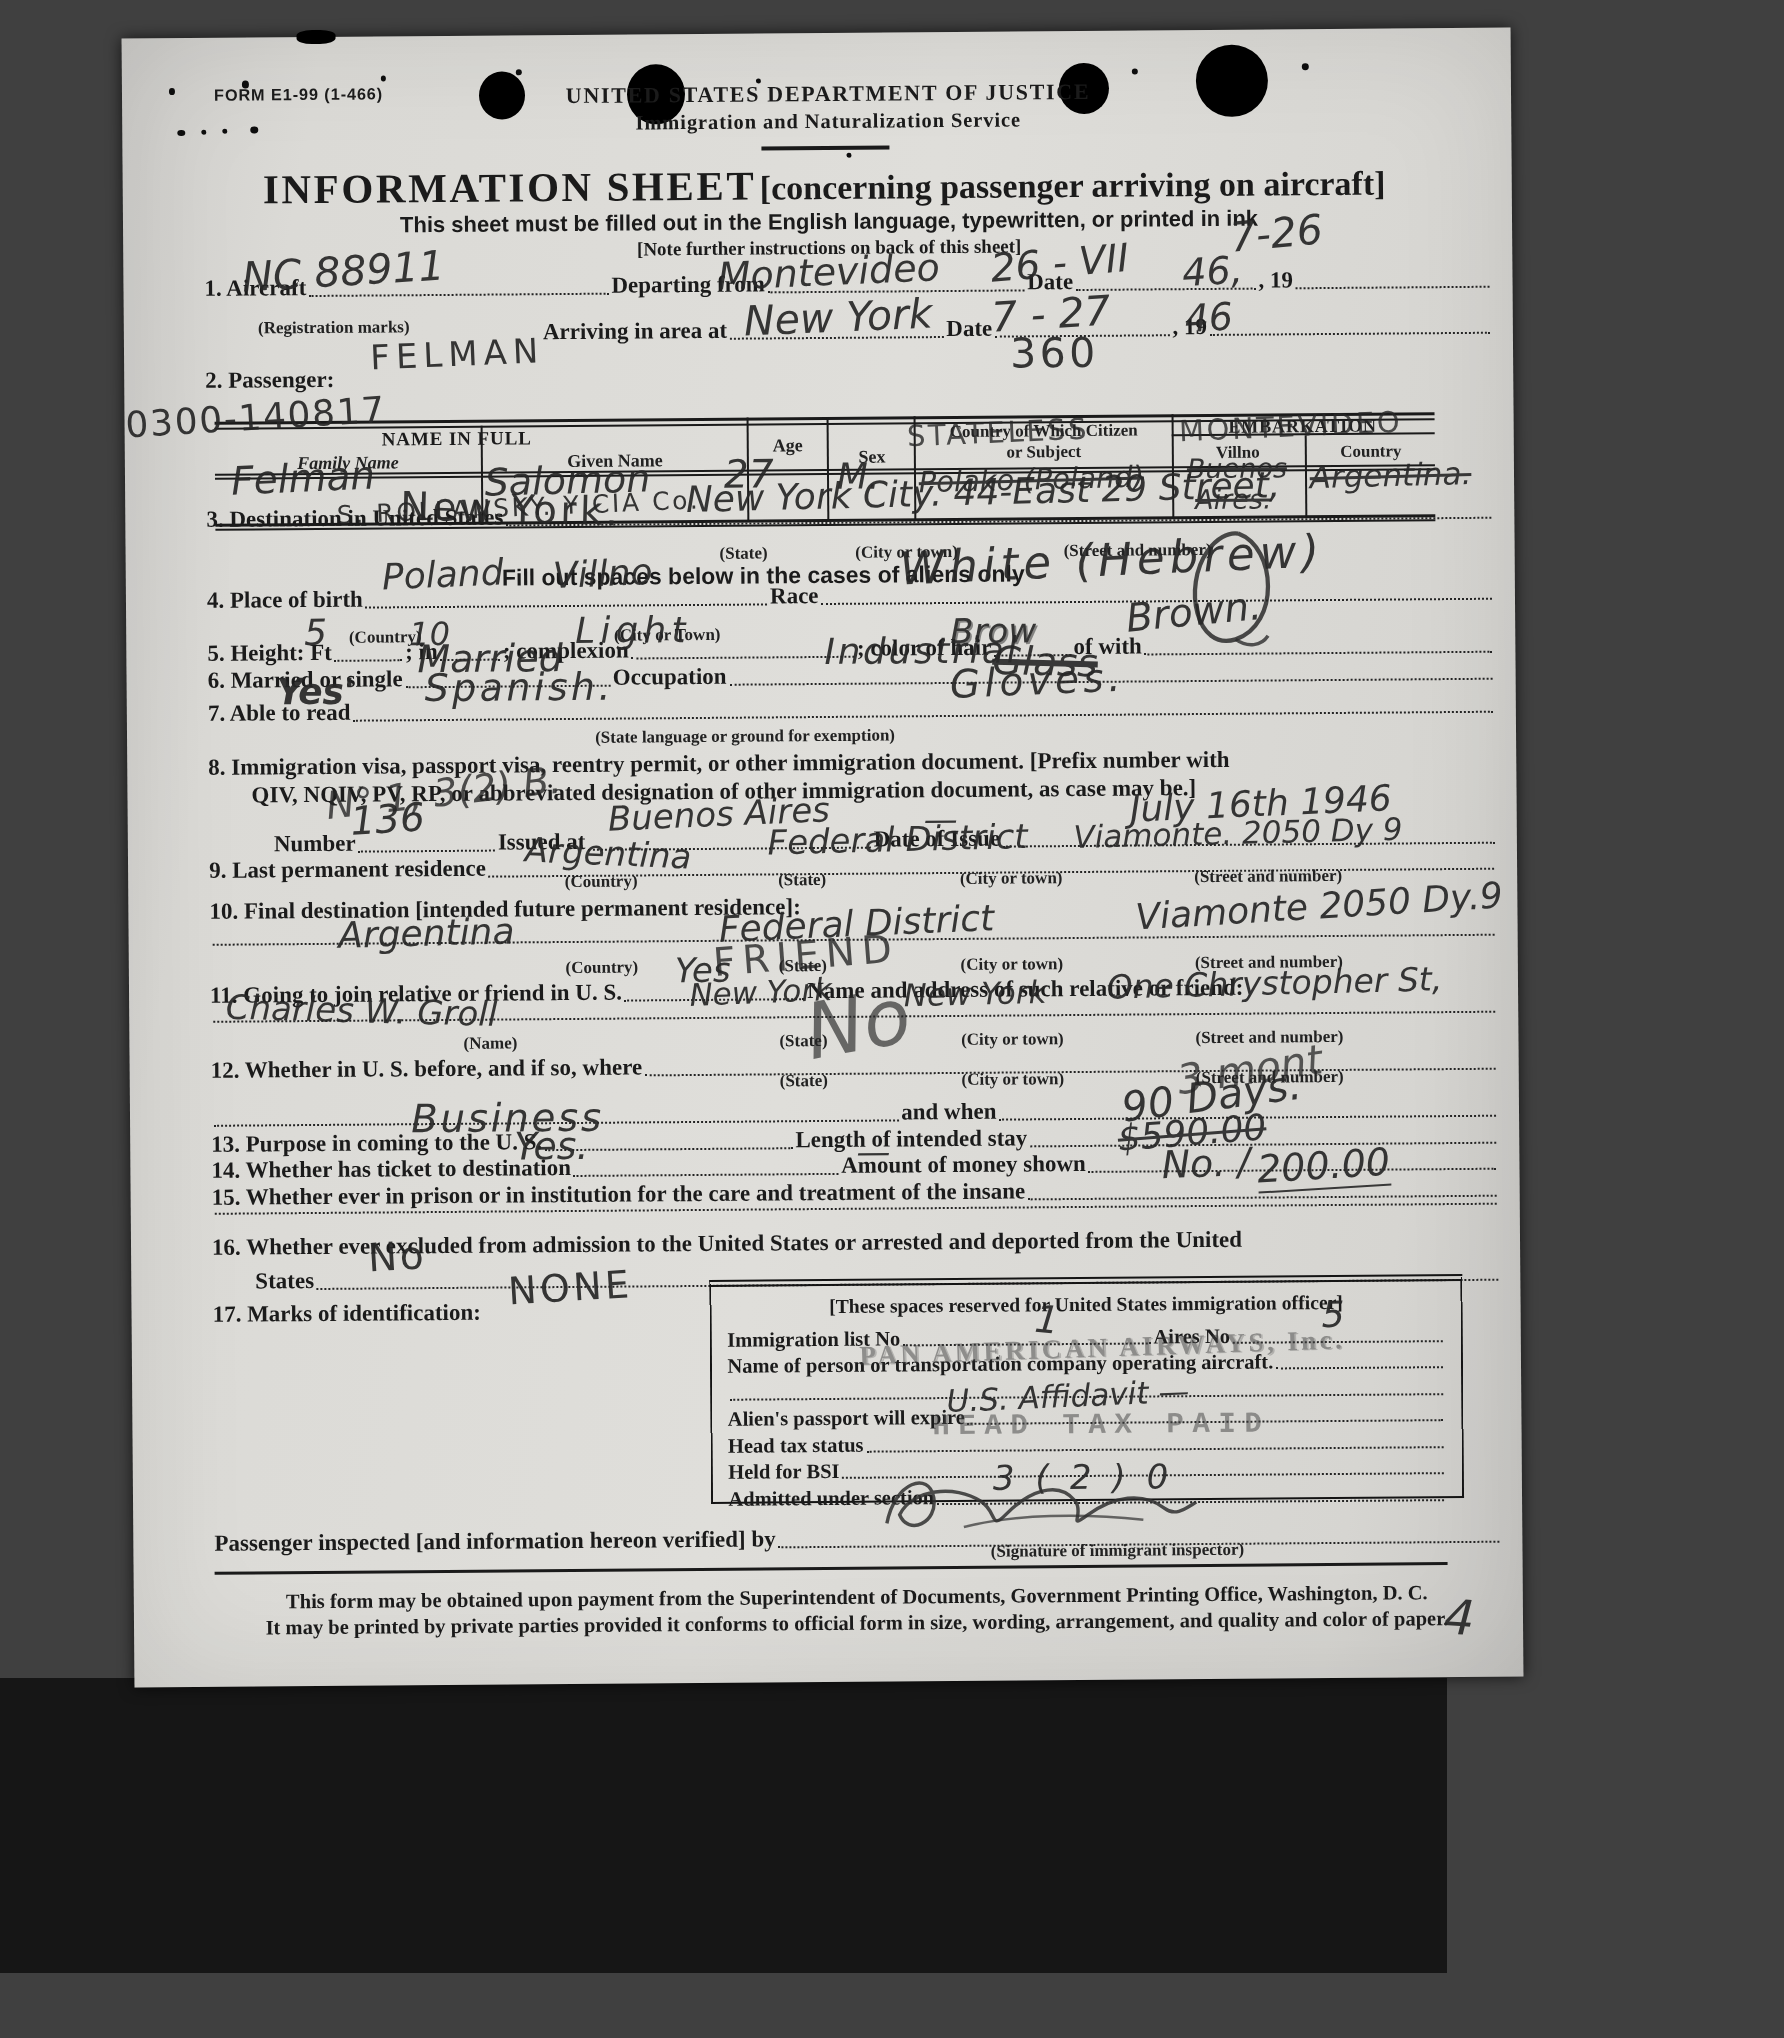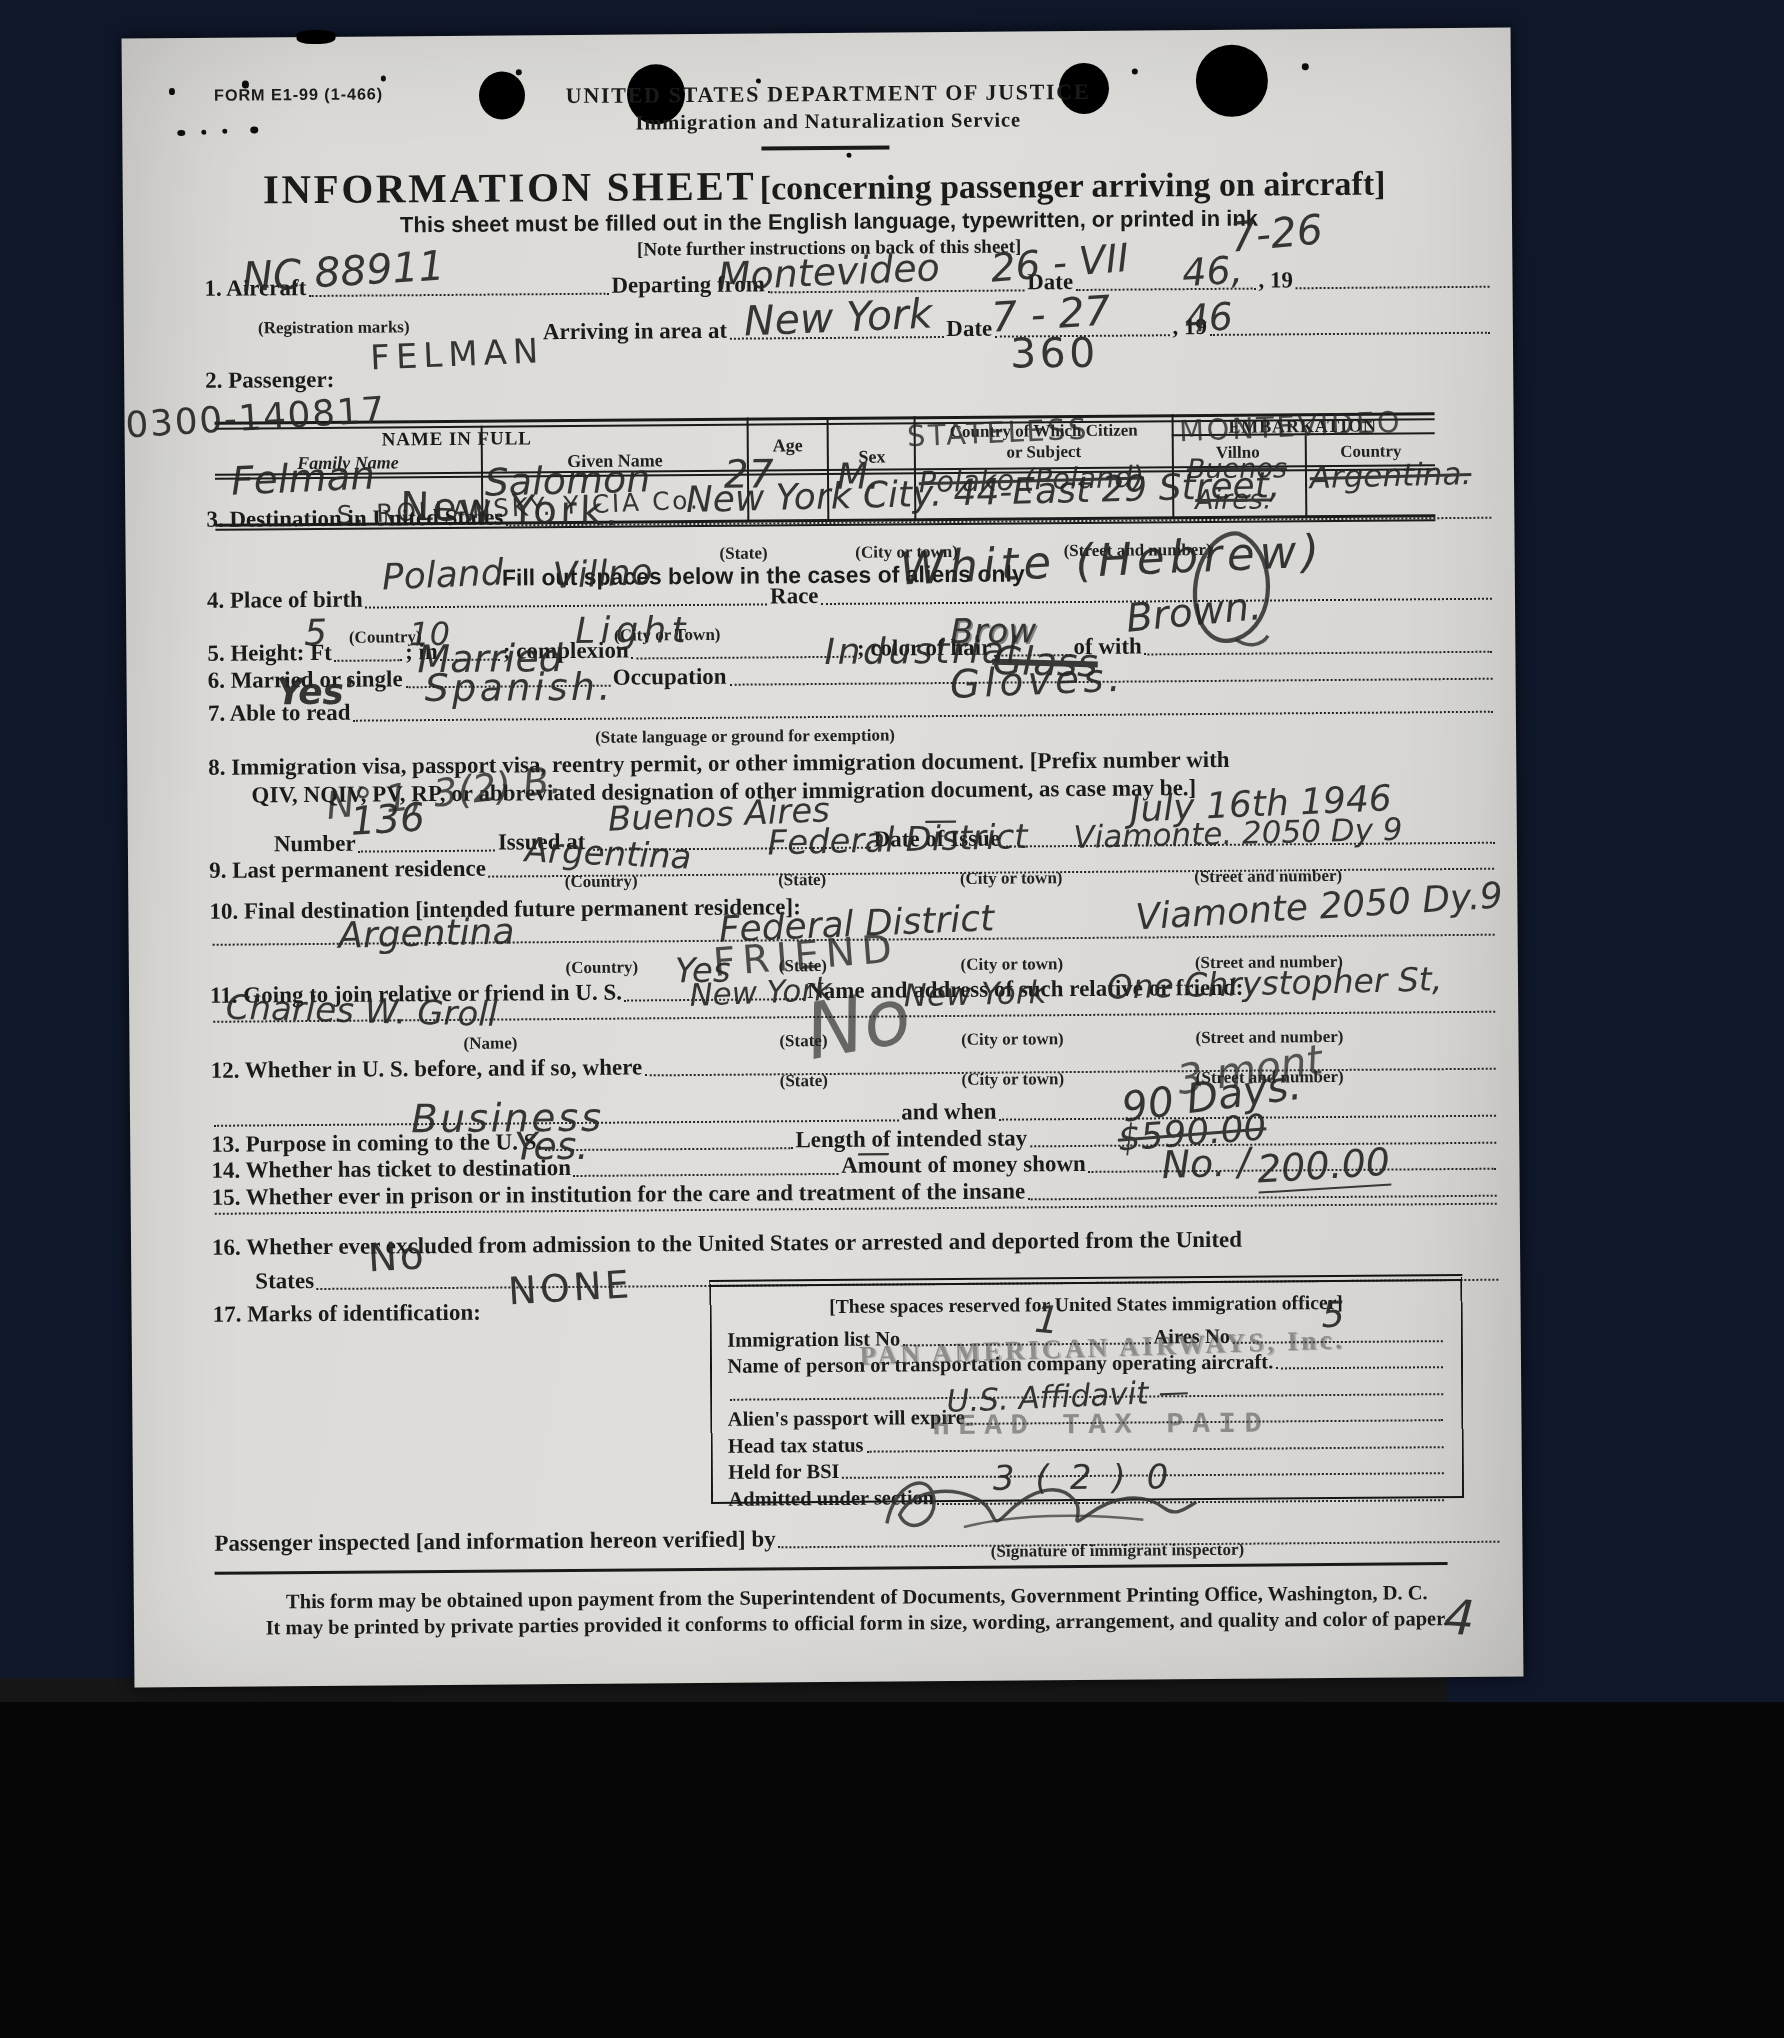--- a/index.html
+++ b/index.html
@@ -1,16 +1,16 @@
 <!DOCTYPE html>
 <html style="font-size:13.7px"><head>
 <meta charset="utf-8">
 <style>
   html,body{margin:0;padding:0;background:#060606;}
-  .stage{position:relative;width:1784px;height:1702px;overflow:hidden;background:#0f172a;
+  .stage{position:relative;width:1784px;height:2038px;overflow:hidden;background:#404040;
          font-family:"Liberation Serif",serif;}
   .mat{position:absolute;left:0;top:1678px;width:1447px;height:295px;background:#161616;}
   .paper{position:absolute;left:128px;top:33px;width:1389px;height:1649px;
          background:linear-gradient(100deg,#cfcecb 0%,#dbdad6 12%,#dfdeda 50%,#d6d5d1 88%,#c9c8c5 100%);
          transform:rotate(-0.45deg);transform-origin:50% 50%;
          box-shadow:inset 0 0 120px rgba(0,0,0,.10), 0 0 15.4px rgba(0,0,0,.7);}
   .punch{position:absolute;background:#000;border-radius:50%;}
   .speck{position:absolute;background:#0d0d0d;border-radius:50%;}
   .prt{color:#1b1b1b;}
   .row{position:absolute;display:flex;align-items:flex-end;white-space:nowrap;

